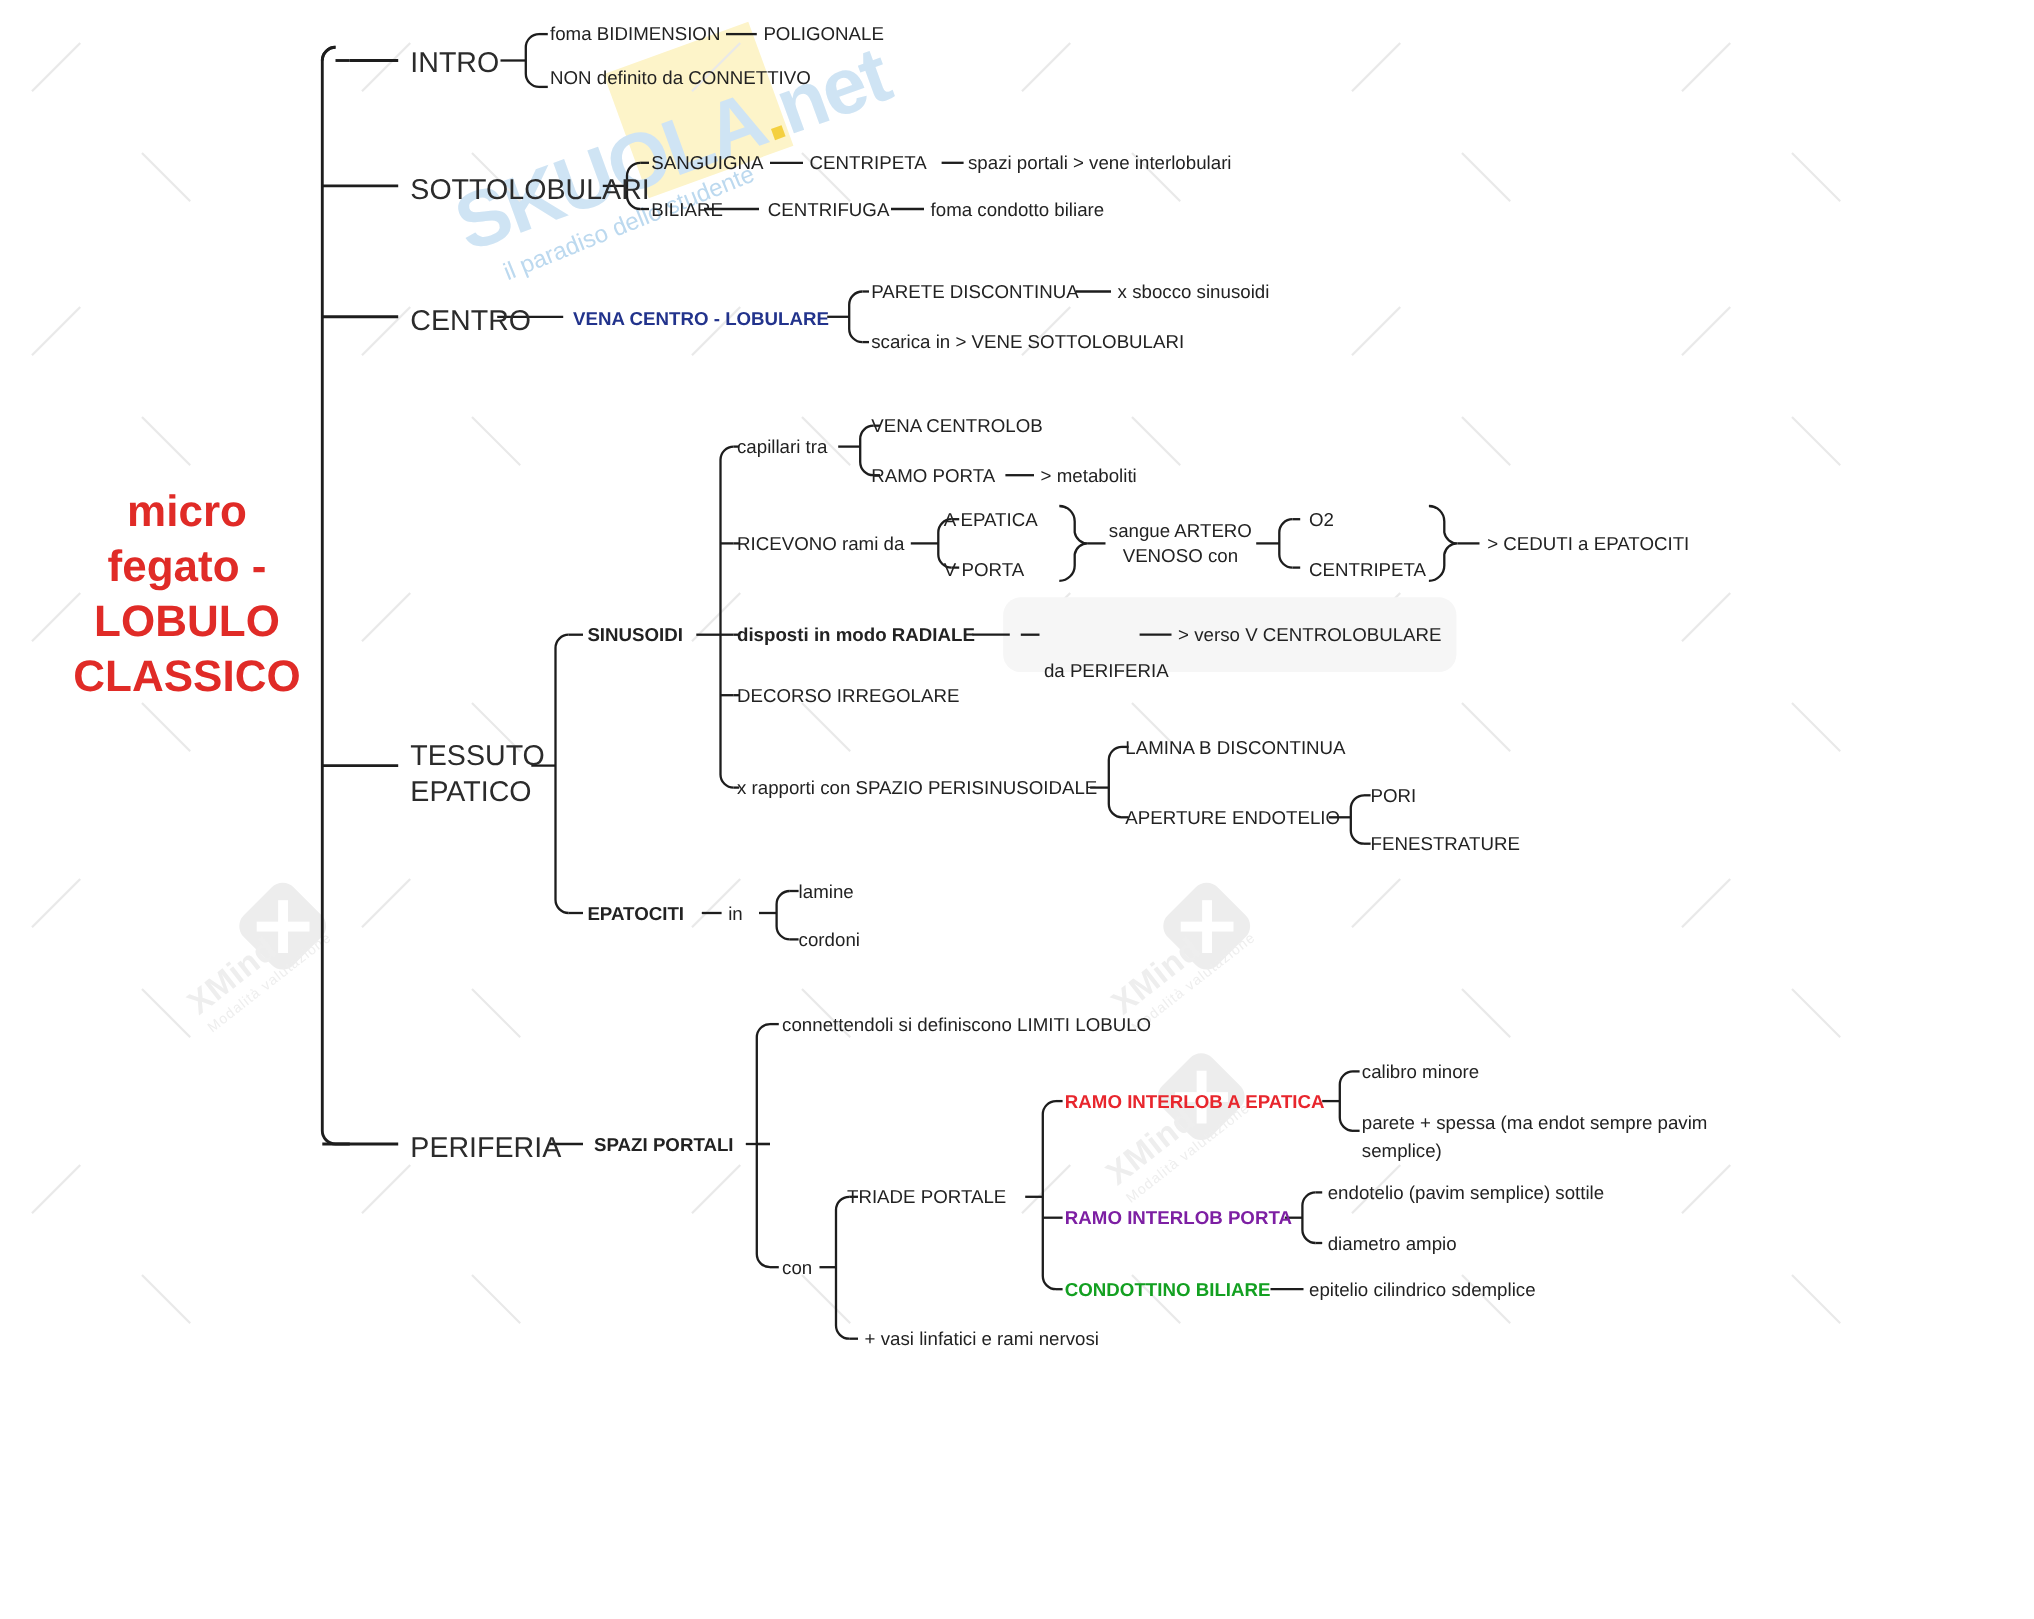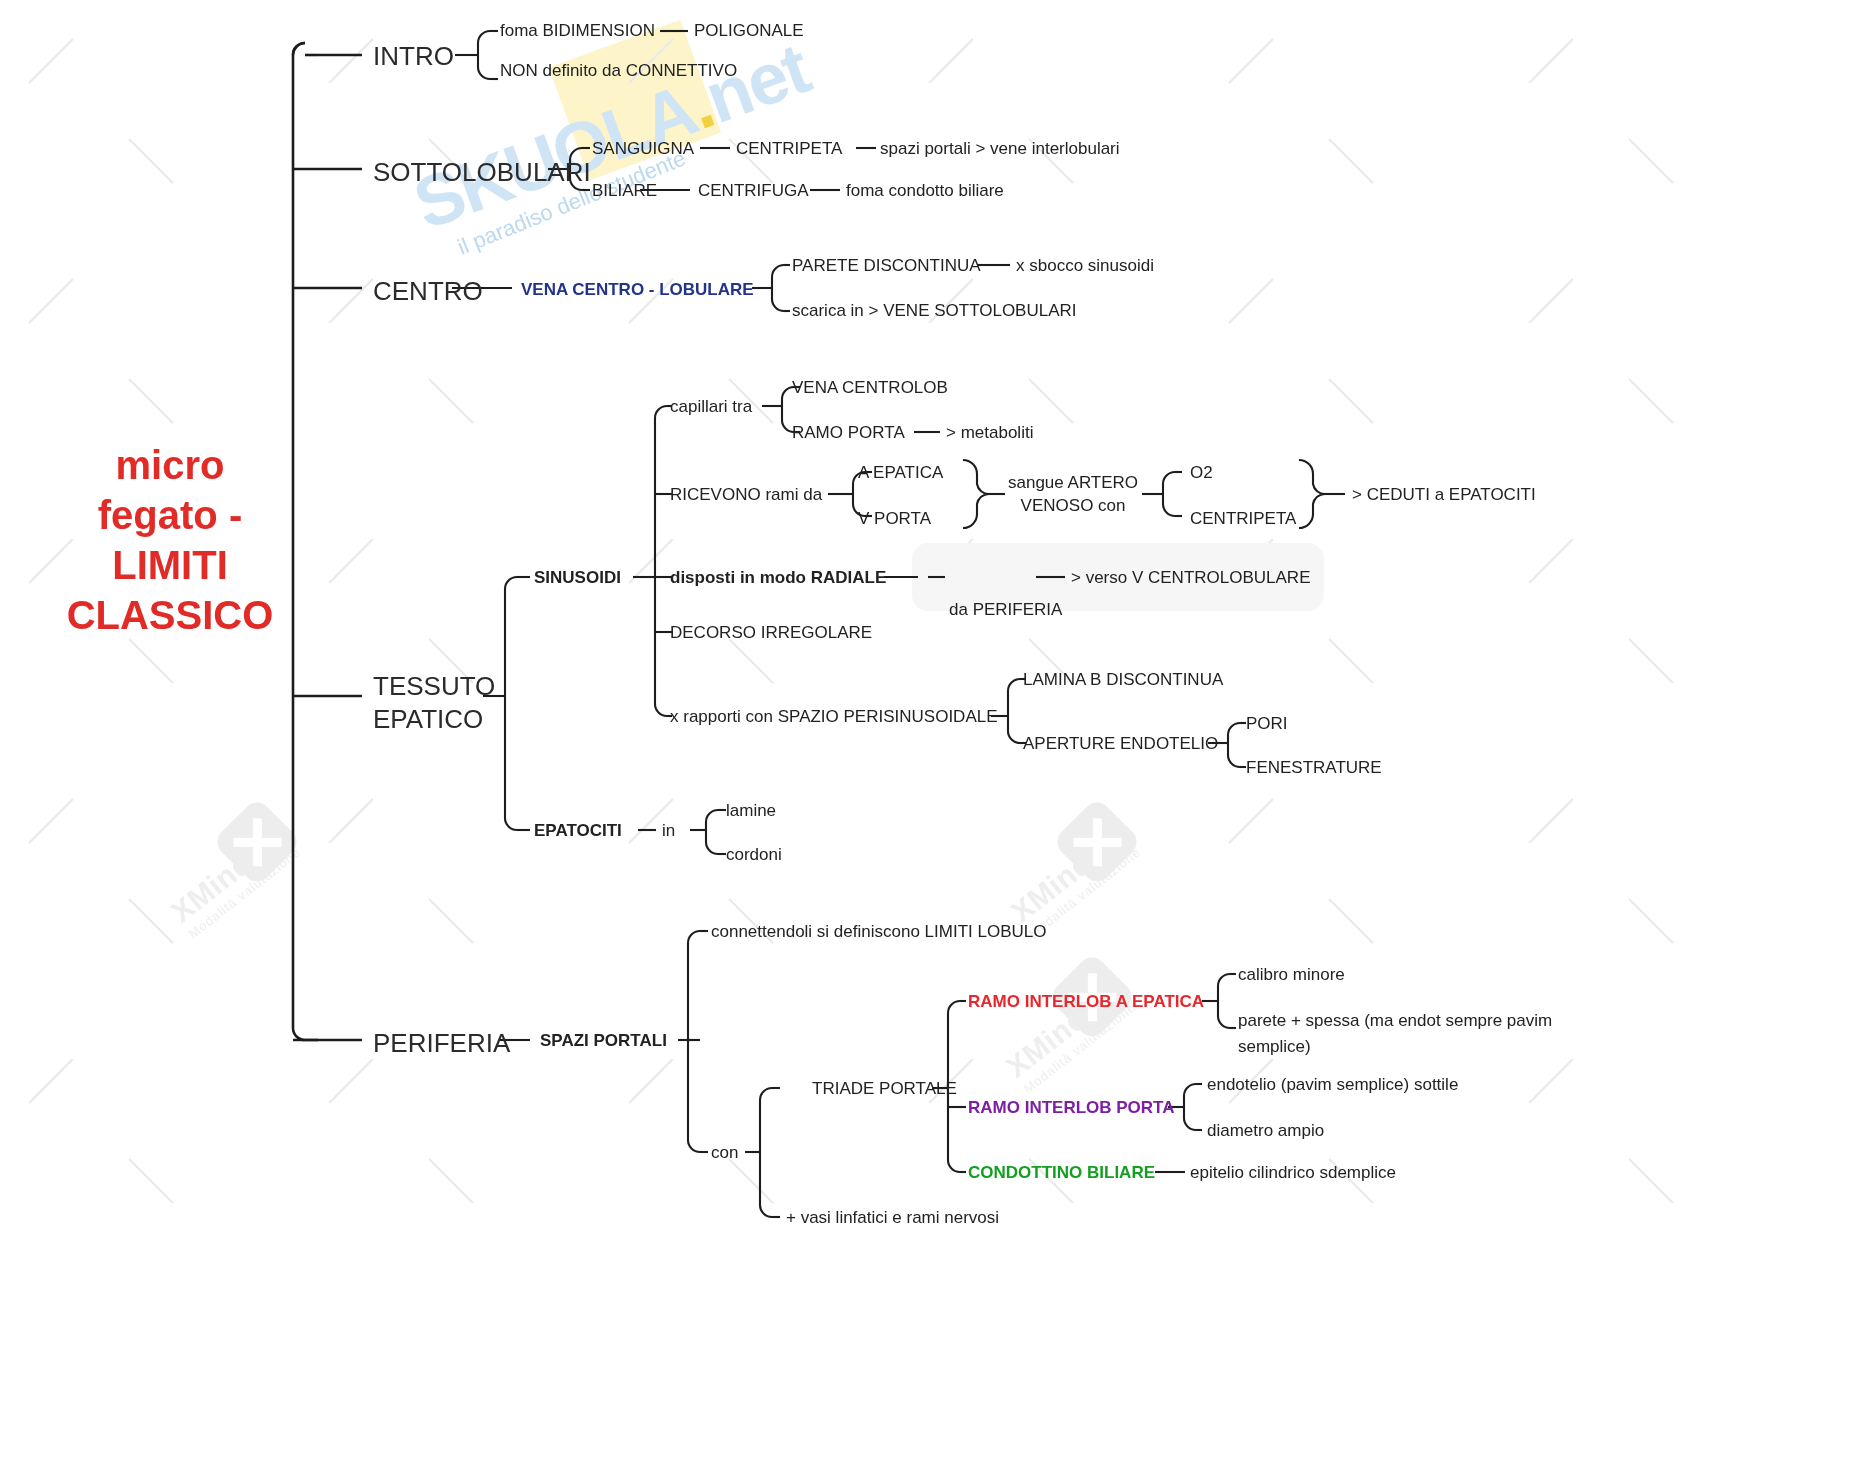--- a/index.html
+++ b/index.html
@@ -325,21 +325,21 @@
     <path d="M1196,1084 A12,12 0 0 0 1184,1096 L1184,1118 A12,12 0 0 0 1196,1130"></path>
     <path d="M1196,1084 L1202,1084"></path>
     <path d="M1196,1130 L1202,1130"></path>
 
     <path d="M1155,1172 L1185,1172"></path>
   </svg>
 
   <div class="root" style="left:55px;top:440px;width:230px;">
     <div>micro</div>
     <div>fegato -</div>
-    <div>LIMITI</div>
+    <div>LOBULO</div>
     <div>CLASSICO</div>
   </div>
 
   <div class="node lvl1" style="left:373px;top:40px;">INTRO</div>
   <div class="node" style="left:500px;top:20px;">foma BIDIMENSION</div>
   <div class="node" style="left:694px;top:20px;">POLIGONALE</div>
   <div class="node" style="left:500px;top:60px;">NON definito da CONNETTIVO</div>
 
   <div class="node lvl1" style="left:373px;top:156px;">SOTTOLOBULARI</div>
   <div class="node" style="left:592px;top:138px;">SANGUIGNA</div>
@@ -394,21 +394,21 @@
   <div class="node" style="left:662px;top:820px;">in</div>
   <div class="node" style="left:726px;top:800px;">lamine</div>
   <div class="node" style="left:726px;top:844px;">cordoni</div>
 
   <div class="node lvl1" style="left:373px;top:1027px;">PERIFERIA</div>
   <div class="node bold" style="left:540px;top:1030px;">SPAZI PORTALI</div>
 
   <div class="node" style="left:711px;top:921px;">connettendoli si definiscono LIMITI LOBULO</div>
   <div class="node" style="left:711px;top:1142px;">con</div>
 
-  <div class="node" style="left:812px;top:1078px;">TRIADE PORTALE</div>
+  <div class="node" style="left:770px;top:1078px;">TRIADE PORTALE</div>
   <div class="node" style="left:786px;top:1207px;">+ vasi linfatici e rami nervosi</div>
 
   <div class="node red" style="left:968px;top:991px;">RAMO INTERLOB A EPATICA</div>
   <div class="node" style="left:1238px;top:964px;">calibro minore</div>
   <div class="node wrap" style="left:1238px;top:1008px;width:345px;line-height:1.5;">parete + spessa (ma endot sempre pavim semplice)</div>
 
   <div class="node purple" style="left:968px;top:1097px;">RAMO INTERLOB PORTA</div>
   <div class="node" style="left:1207px;top:1074px;">endotelio (pavim semplice) sottile</div>
   <div class="node" style="left:1207px;top:1120px;">diametro ampio</div>
 

